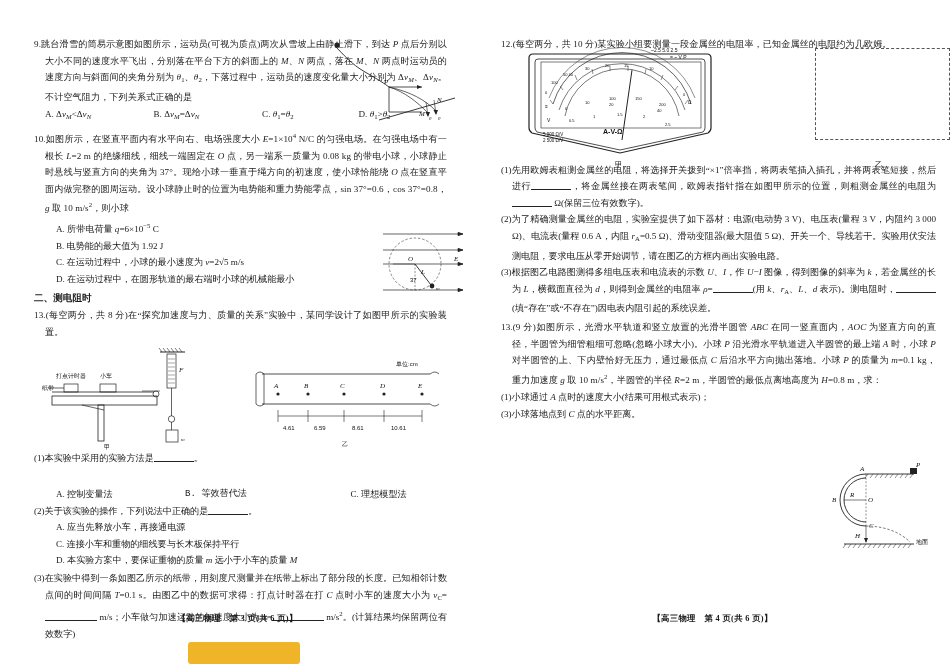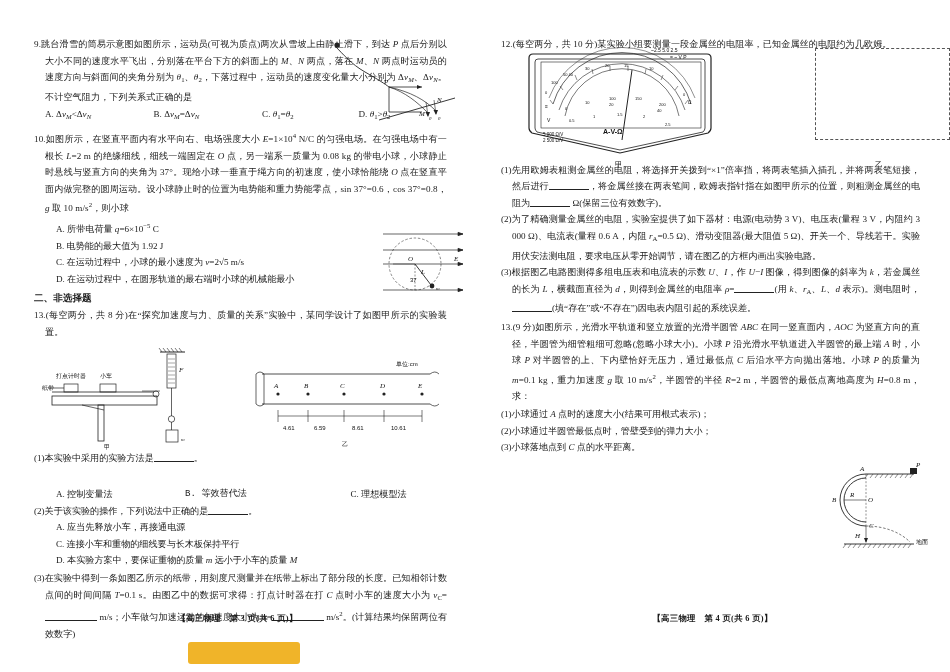--- a/index.html
+++ b/index.html
@@ -17,21 +17,21 @@
   .page {
     position: absolute;
     inset: 0;
     display: flex;
   }
   .col {
     width: 50%;
     padding: 36px 28px 10px 34px;
     position: relative;
   }
-  .col.right { padding-left: 26px; padding-right: 30px; }
+  .col.right { padding-left: 26px; padding-right: 14px; }
 
   
   .q {
     font-size: 9.1px;
     line-height: 16.6px;
     letter-spacing: 0.1px;
     text-align: justify;
     margin-bottom: 1px;
     position: relative;
   }
@@ -150,21 +150,21 @@
     </div>
 
     <div class="q hang" style="margin-top:2px">
       <span class="num">10.</span><span>如图所示，在竖直平面内有水平向右、电场强度大小 <i>E</i>=1×10<sup>4</sup> N/C 的匀强电场。在匀强电场中有一根长 <i>L</i>=2 m 的绝缘细线，细线一端固定在 <i>O</i> 点，另一端系一质量为 0.08 kg 的带电小球，小球静止时悬线与竖直方向的夹角为 37°。现给小球一垂直于绳方向的初速度，使小球恰能绕 <i>O</i> 点在竖直平面内做完整的圆周运动。设小球静止时的位置为电势能和重力势能零点，sin 37°=0.6，cos 37°=0.8，<i>g</i> 取 10 m/s<sup>2</sup>，则小球</span>
     </div>
     <div class="choice">A. 所带电荷量 <i>q</i>=6×10<sup>−5</sup> C</div>
     <div class="choice">B. 电势能的最大值为 1.92 J</div>
     <div class="choice">C. 在运动过程中，小球的最小速度为 <i>v</i>=2√5 m/s</div>
     <div class="choice">D. 在运动过程中，在圆形轨道的最右端时小球的机械能最小</div>
 
-    <div class="section-head">二、非选择题</div>
+    <div class="section-head">二、测电阻时</div>
 
     <div class="q hang">
       <span class="num">13.</span><span>(每空两分，共 8 分)在“探究加速度与力、质量的关系”实验中，某同学设计了如图甲所示的实验装置。</span>
     </div>
 
     <div style="height:108px"></div>
 
     <div class="sub">
       <span>(1)本实验中采用的实验方法是</span><span class="blank"></span><span>。</span>
     </div>
@@ -342,21 +342,20 @@
     </div>
 
     <div class="sub">
       <span>(3)根据图乙电路图测得多组电压表和电流表的示数 <i>U</i>、<i>I</i>，作 <i>U</i>−<i>I</i> 图像，得到图像的斜率为 <i>k</i>，若金属丝的长为 <i>L</i>，横截面直径为 <i>d</i>，则得到金属丝的电阻率 <i>ρ</i>=</span><span class="blank"></span><span>(用 <i>k</i>、<i>r</i><sub>A</sub>、<i>L</i>、<i>d</i> 表示)。测电阻时，</span><span class="blank"></span><span>(填“存在”或“不存在”)因电表内阻引起的系统误差。</span>
     </div>
 
     <div class="q hang" style="margin-top:2px">
       <span class="num">13.</span><span>(9 分)如图所示，光滑水平轨道和竖立放置的光滑半圆管 <i>ABC</i> 在同一竖直面内，<i>AOC</i> 为竖直方向的直径，半圆管为细管粗细可忽略(忽略小球大小)。小球 <i>P</i> 沿光滑水平轨道进入半圆管的最上端 <i>A</i> 时，小球 <i>P</i> 对半圆管的上、下内壁恰好无压力，通过最低点 <i>C</i> 后沿水平方向抛出落地。小球 <i>P</i> 的质量为 <i>m</i>=0.1 kg，重力加速度 <i>g</i> 取 10 m/s<sup>2</sup>，半圆管的半径 <i>R</i>=2 m，半圆管的最低点离地高度为 <i>H</i>=0.8 m，求：</span>
     </div>
     <div class="sub"><span>(1)小球通过 <i>A</i> 点时的速度大小(结果可用根式表示)；</span></div>
-    <div class="sub"><span>(2)小球通过半圆管最低点时，管壁受到的弹力大小；</span></div>
     <div class="sub"><span>(3)小球落地点到 <i>C</i> 点的水平距离。</span></div>
 
     <div class="fig fig-meter">
       <svg width="200" height="108" viewBox="0 0 200 108">
         <path d="M8,6 q-4,0 -4,4 v70 q0,3 3,5 l88,20 l88,-20 q3,-2 3,-5 v-70 q0,-4 -4,-4 z" fill="none" stroke="#222" stroke-width="1.2"></path>
         <path d="M13,11 q-3,0 -3,3 v66 q0,2 2,4 l83,18 l83,-18 q2,-2 2,-4 v-66 q0,-3 -3,-3 z" fill="none" stroke="#222" stroke-width="0.8"></path>
         <rect x="16" y="14" width="160" height="66" fill="none" stroke="#222" stroke-width="0.6"></rect>
 
         <path d="M28,56 A72,72 0 0 1 166,56" fill="none" stroke="#222" stroke-width="0.7"></path>
         <path d="M34,62 A66,66 0 0 1 160,62" fill="none" stroke="#222" stroke-width="0.6"></path>

